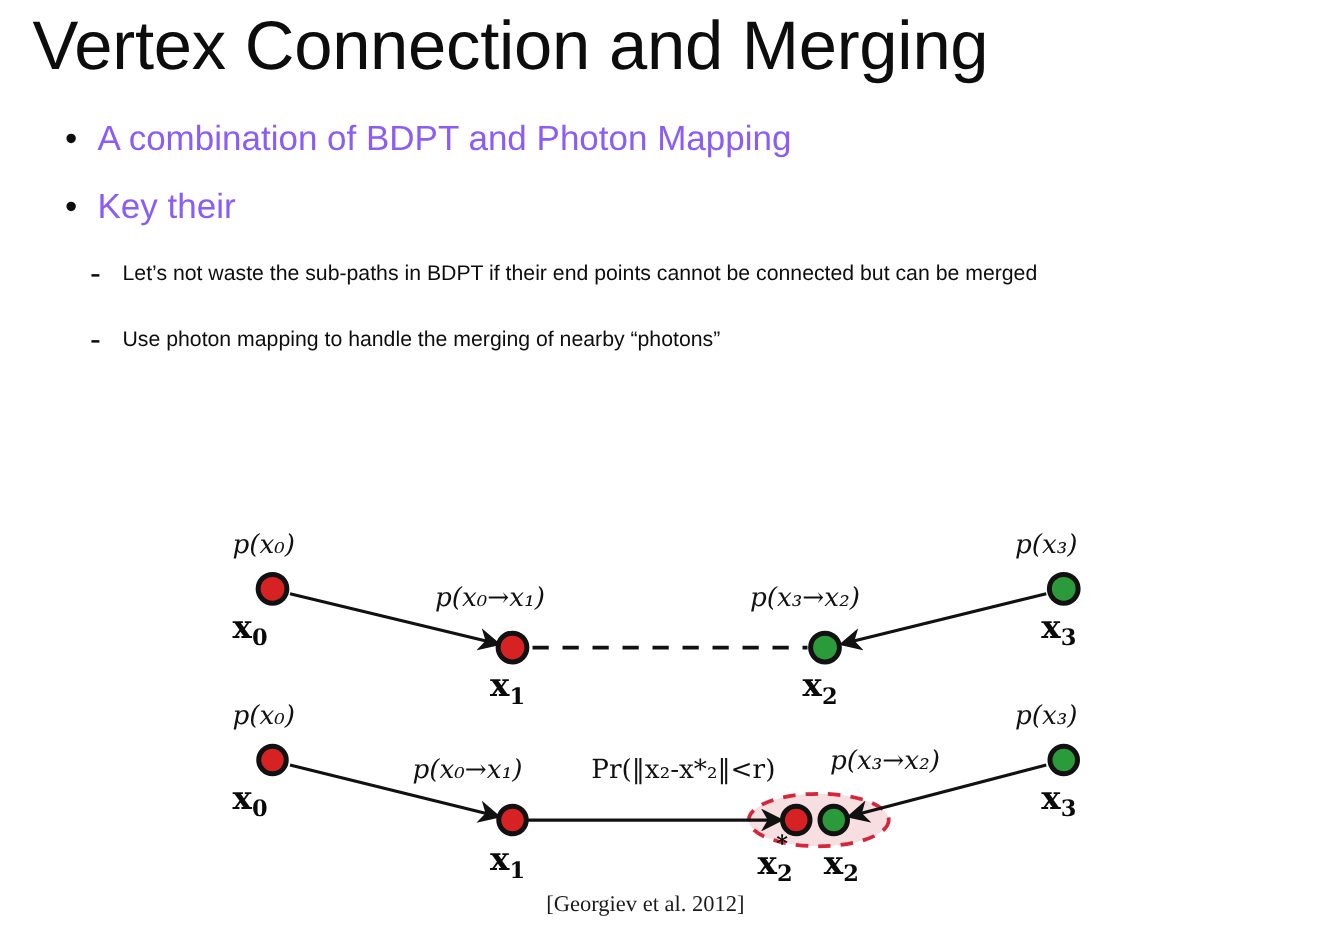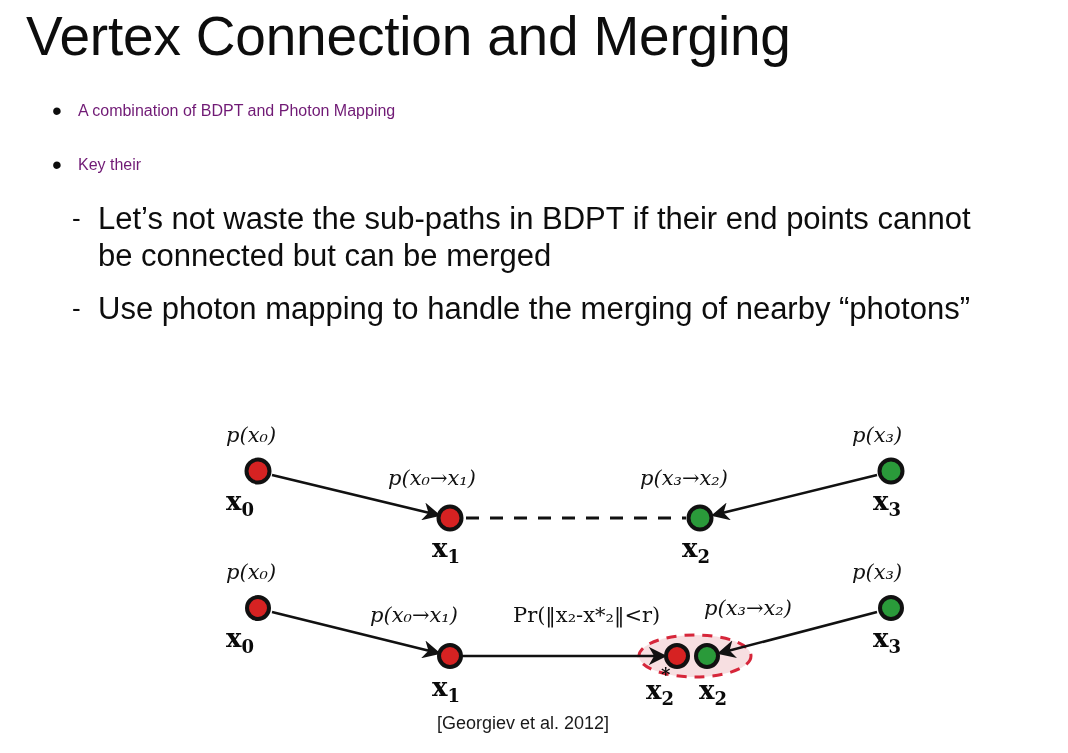--- a/index.html
+++ b/index.html
@@ -45,57 +45,56 @@
   .bullet-marker {
     flex: 0 0 auto;
     width: 26px;
     font-size: 28px;
     line-height: 38px;
     text-align: left;
     color: #0d0d0d;
   }
   .bullet-text {
     flex: 1 1 auto;
-    font-size: 16px;
+    font-size: 28px;
     line-height: 38px;
-    color: #701a75;
+    color: #8b5cf6;
   }
 
   .subs {
     margin-top: 6px;
     margin-left: 20px;
   }
   .sub-row {
     display: flex;
     align-items: flex-start;
     margin-bottom: 16px;
   }
   .sub-marker {
     flex: 0 0 auto;
     width: 26px;
     font-size: 26px;
     line-height: 37px;
     color: #0d0d0d;
   }
   .sub-text {
     flex: 1 1 auto;
-    font-size: 31px;
+    font-size: 17px;
     line-height: 37px;
     color: #0d0d0d;
     max-width: 905px;
   }
 
   
   .figure {
     position: absolute;
     left: 0px;
     top: 415px;
     width: 916px;
     height: 338px;
-    padding-left: 40px;
   }
   .figure svg {
     display: block;
   }
 
   
   .mlabel {
     font-family: "DejaVu Serif", serif;
     font-style: italic;
     font-size: 21px;
@@ -120,21 +119,21 @@
     fill: #0a0a0a;
   }
 
   .citation {
     position: absolute;
     left: 437px;
     top: 711px;
     font-size: 18px;
     line-height: 24px;
     color: #1a1a1a;
-    font-family: Liberation Sans, sans-serif;
+    font-family: Liberation Serif, serif;
   }
 </style>
 </head>
 <body>
 
 <div class="slide-title">Vertex Connection and Merging</div>
 
 <div class="bullets">
 
   <div class="bullet-row">

